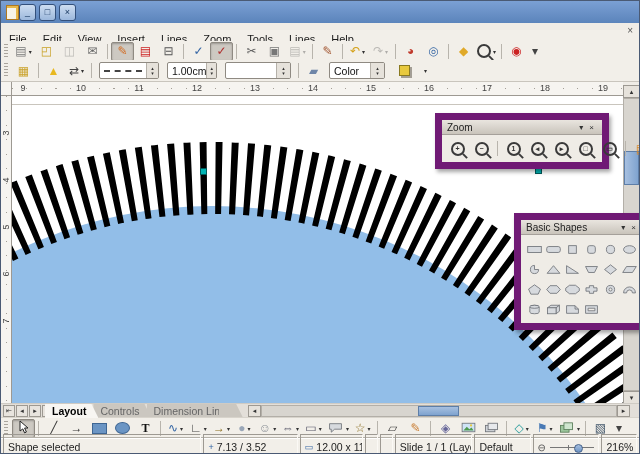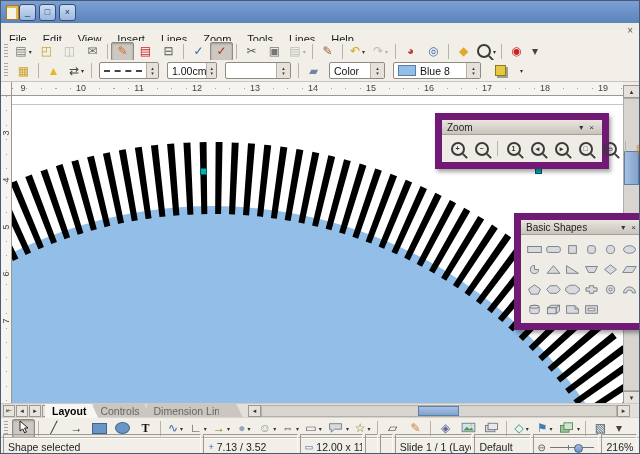--- a/index.html
+++ b/index.html
@@ -228,28 +228,20 @@
           <span>▴</span>
           <span>▾</span>
         </span>
     </span>
     <span class="tsep"></span>
     <span class="tbi">
       <span class="g" style="color:#6f86a8">▰</span>
     </span>
     <span class="combo" style="width:56px">
       <span>Color</span>
-      <span class="spin">
-          <span>▴</span>
-          <span>▾</span>
-        </span>
-    </span>
-    <span class="combo" style="width:88px">
-      <span class="swatch" id="fillswatch" style="background: rgb(146, 190, 232);"></span>
-      <span>Blue 8</span>
       <span class="spin">
           <span>▴</span>
           <span>▾</span>
         </span>
     </span>
     <span class="tbi" style="margin-left:4px">
       <span class="shadow-ic"></span>
     </span>
     <span class="dd" style="margin-left:8px">▾</span>
   </div>

